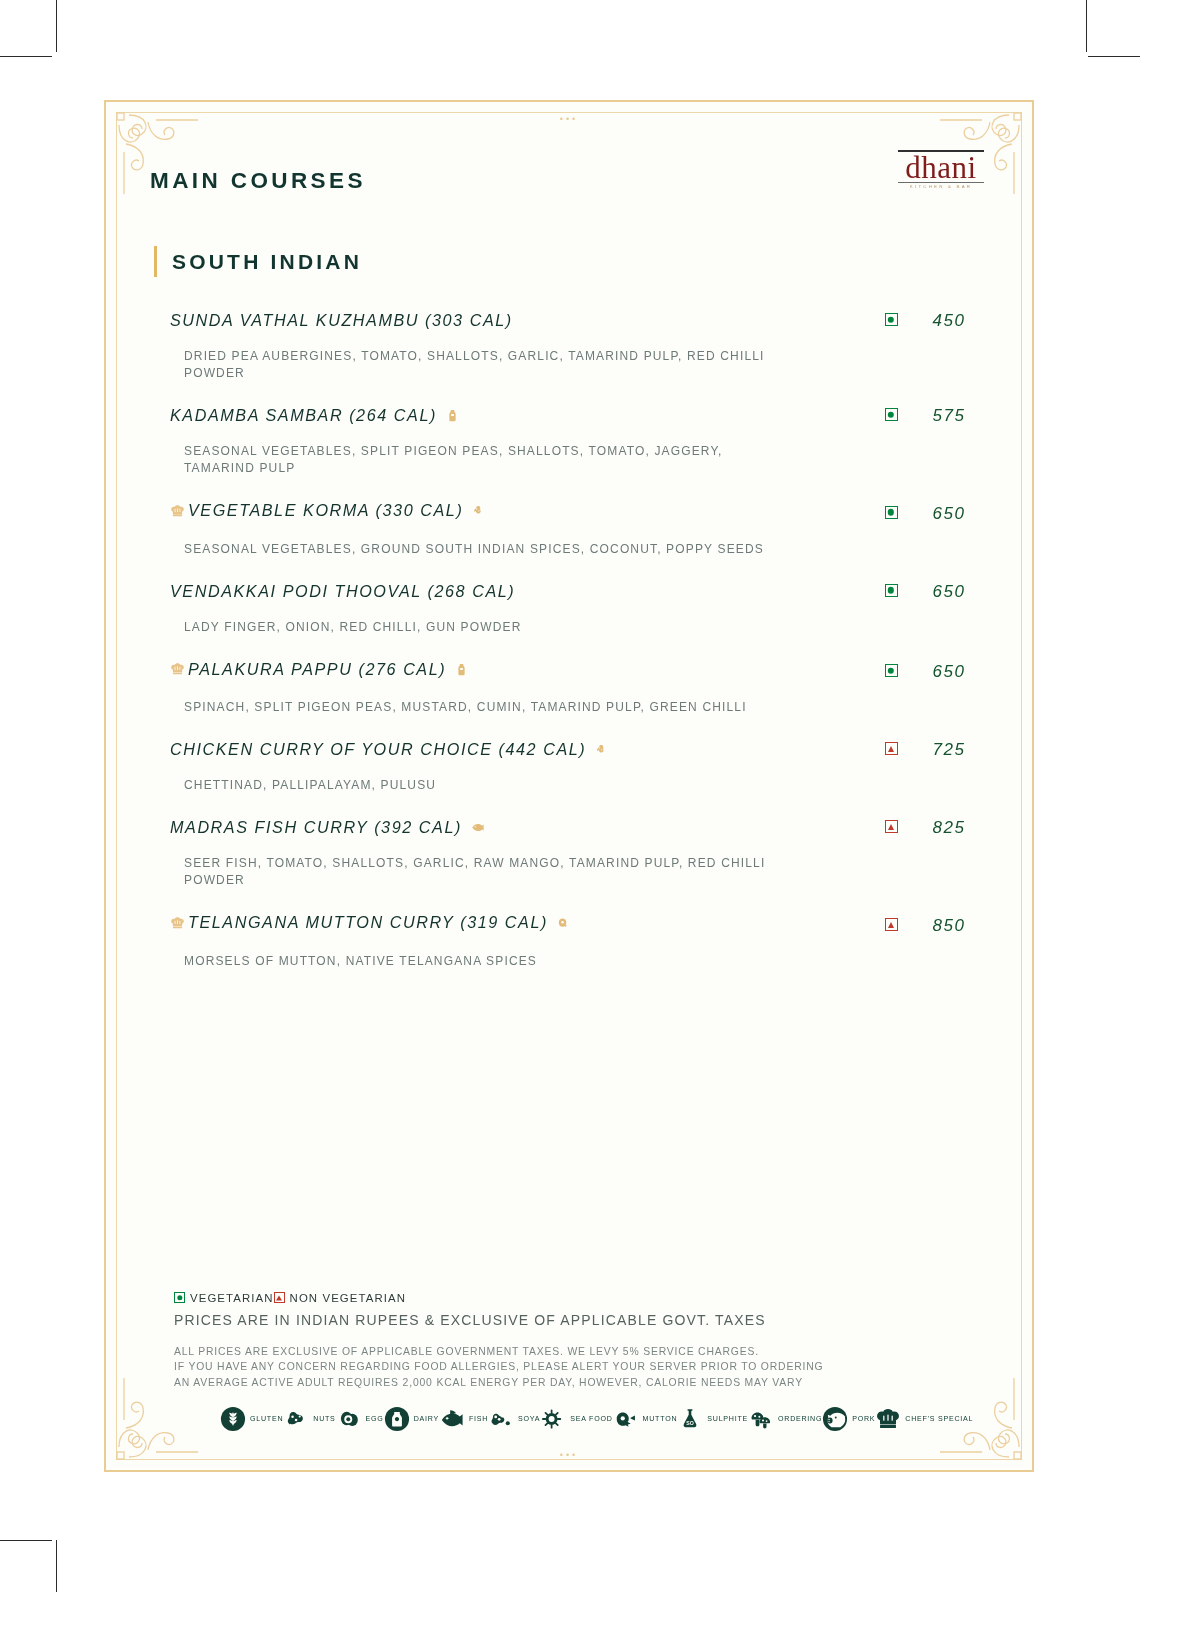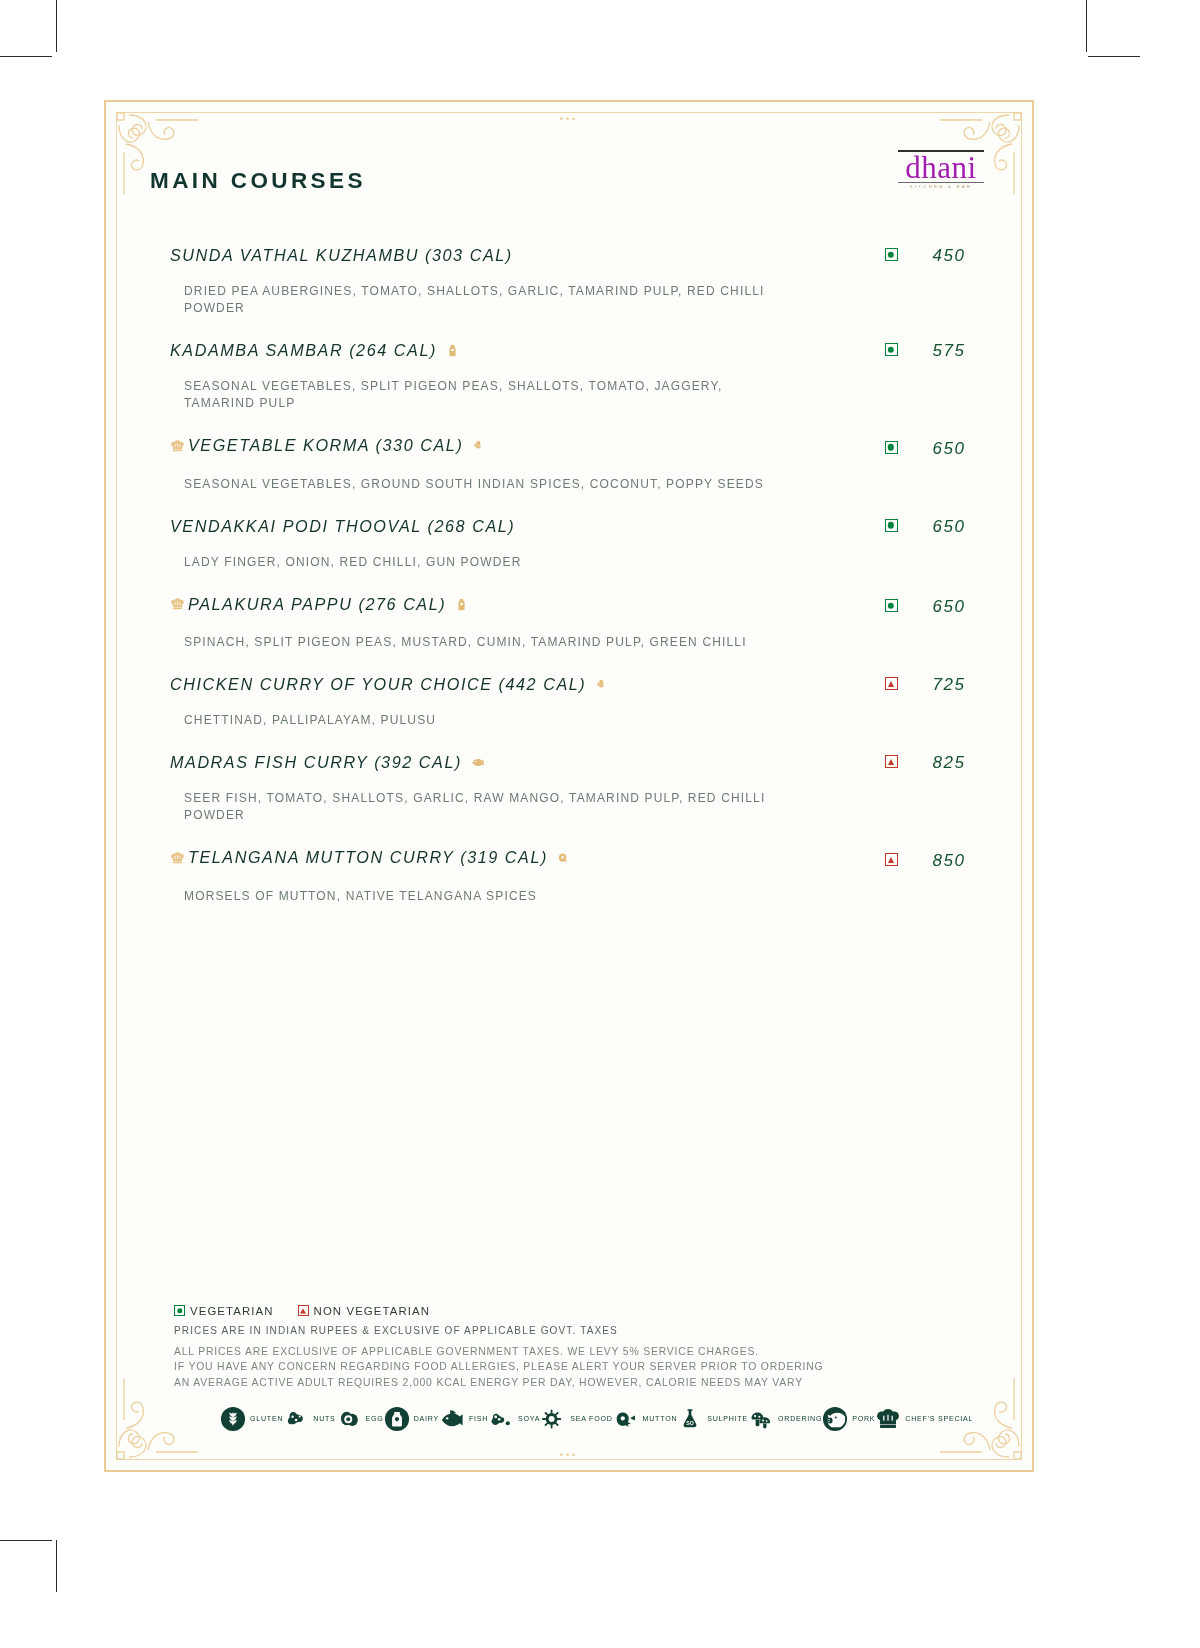--- a/index.html
+++ b/index.html
@@ -53,21 +53,21 @@
     font-size: 22.5px; font-weight: bold; color: #12362f;
     letter-spacing: 3.4px; padding-top: 22px;
   }
   .logo {
     position: absolute; right: 4px; top: 4px;
     text-align: center;
   }
   .logo-rule { height: 2px; background: #2f2f2f; width: 86px; }
   .logo-word {
     font-family: "Liberation Serif", serif;
-    font-size: 31px; color: #a21caf; letter-spacing: 0.5px;
+    font-size: 31px; color: #7f1d1d; letter-spacing: 0.5px;
     line-height: 0.95; margin: 1px 0 0 0;
   }
   .logo-sub {
     font-size: 4.4px; color: #b69a6a; letter-spacing: 2.2px;
     margin-top: 1px;
   }
 
   .section-head {
     display: flex; align-items: center; gap: 15px;
     margin-top: 34px; margin-left: 4px;
@@ -118,21 +118,21 @@
     padding-right: 20px;
   }
   .item-desc {
     margin-top: 17px; margin-left: 14px;
     font-size: 12px; color: #6d7a78; letter-spacing: 1.15px;
     line-height: 1.42; max-width: 600px;
   }
 
   
   .footer { position: absolute; left: 24px; right: 16px; bottom: 8px; }
-  .legend { display: flex; align-items: center; gap: 24px; margin-bottom: 8px; }
+  .legend { display: flex; align-items: center; gap: 0; margin-bottom: 8px; }
   .legend-item { display: flex; align-items: center; gap: 5px; }
   .legend-label {
     font-size: 11.4px; color: #2d3b39; letter-spacing: 1.1px;
   }
   .legend-sq-v {
     width: 11px; height: 11px; border: 1.5px solid #00853f; position: relative;
   }
   .legend-sq-v::after {
     content: ""; position: absolute; left: 50%; top: 50%;
     width: 5.4px; height: 5.4px; background: #00853f;
@@ -141,21 +141,21 @@
   .legend-sq-n {
     width: 11px; height: 11px; border: 1.5px solid #c0392b; position: relative;
   }
   .legend-sq-n::after {
     content: ""; position: absolute; left: 50%; top: 54%;
     width: 0; height: 0; transform: translate(-50%,-50%);
     border-left: 3px solid transparent; border-right: 3px solid transparent;
     border-bottom: 5.4px solid #c0392b;
   }
   .price-note {
-    font-size: 10px; color: #56625f; letter-spacing: 1.15px; margin-bottom: 8px;
+    font-size: 14px; color: #56625f; letter-spacing: 1.15px; margin-bottom: 16px;
   }
   .disclaimer { font-size: 10.4px; color: #7b8684; letter-spacing: 0.82px; line-height: 1.48; }
 
   .allergens {
     display: flex; align-items: center; justify-content: space-between;
     margin-top: 16px; padding: 0 6px 0 46px; text-align: center;
   }
   .allergen { display: flex; align-items: center; gap: 4px; }
   .allergen-ico { width: 26px; height: 26px; flex: 0 0 26px; color: #124035; }
   .allergen-ico svg { width: 100%; height: 100%; display: block; }
@@ -223,20 +223,24 @@
       <div class="head-row">
         <div class="page-title">MAIN COURSES</div>
         <div class="logo">
           <div class="logo-rule"></div>
           <div class="logo-word">dhani</div>
           <div class="logo-rule" style="height:1px;background:#6c6c6c;"></div>
           <div class="logo-sub">KITCHEN &amp; BAR</div>
         </div>
       </div>
 
+      <div class="section-head">
+        <div class="section-bar"></div>
+        <div class="section-title">SOUTH INDIAN</div>
+      </div>
 
       <div class="items" id="items-list">
           <div class="item">
             <div class="item-row">
               <div class="item-name-wrap">
                 <span class="item-name">SUNDA VATHAL KUZHAMBU (303 CAL)</span>
               </div>
               <div class="mark-cell">
                 <span class="veg-mark"></span>
               </div>

